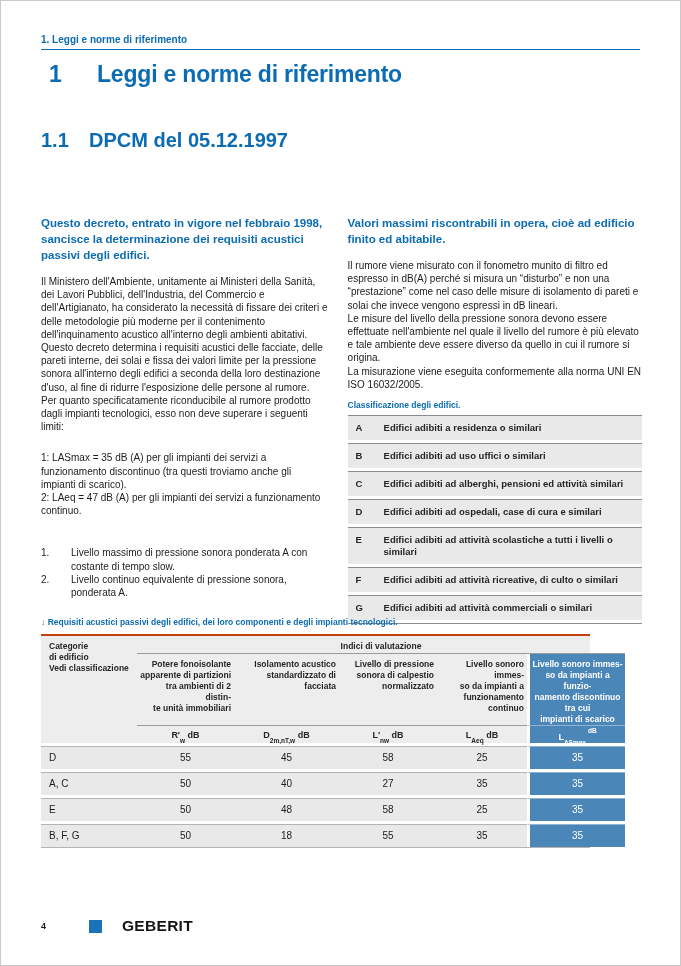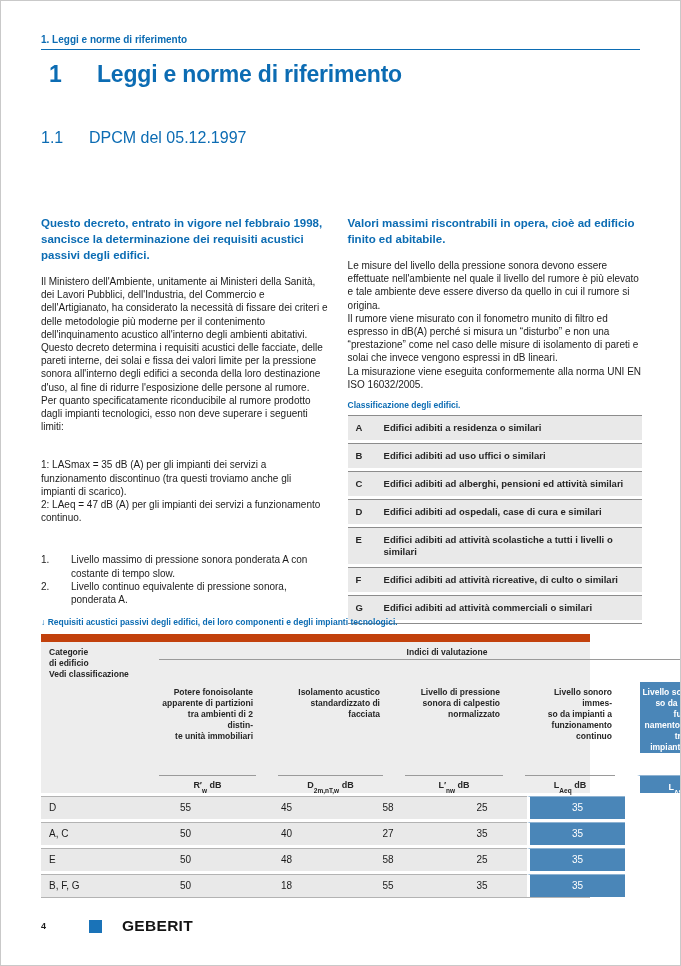--- a/index.html
+++ b/index.html
@@ -19,30 +19,30 @@
   }
   
   .running-header{
     position:absolute;top:33px;left:40px;right:40px;
     border-bottom:1.5px solid var(--brand-blue);padding-bottom:4px;
     color:var(--brand-blue);font-size:10px;font-weight:bold;
   }
   
   .h1{position:absolute;top:60px;left:48px;color:var(--brand-blue);font-weight:bold;font-size:23px;letter-spacing:-0.2px;}
   .h1 .num{display:inline-block;width:48px;}
-  .h2{position:absolute;top:128px;left:40px;color:var(--brand-blue);font-weight:normal;font-size:16px;}
+  .h2{position:absolute;top:128px;left:40px;color:var(--brand-blue);font-weight:bold;font-size:20px;}
   .h2 .num{display:inline-block;width:48px;}
   
   .columns{position:absolute;top:214px;left:40px;width:601px;display:flex;gap:20px;}
   .col-left{width:292px;}
   .col-right{width:300px;}
   .col-head{color:var(--brand-blue);font-weight:bold;font-size:11.5px;line-height:16px;}
   .body-text{font-size:10px;line-height:13.2px;color:#1c1c1c;}
   .col-left .para1{margin-top:12px;}
-  .limits{margin-top:25px;}
+  .limits{margin-top:18px;}
   .notes{margin-top:29px;}
   .note-row{display:flex;font-size:10px;line-height:13.2px;}
   .note-row .n{width:30px;flex:none;}
   .note-row .t{flex:1;}
   .col-right .para{margin-top:12px;}
   .col-right .para + .para{margin-top:0;}
   .table-caption{color:var(--brand-blue);font-weight:bold;font-size:8.5px;}
   .col-right .table-caption{margin-top:9px;}
   
   .cls-table{margin-top:5px;border-bottom:1px solid #8c8c8c;}
@@ -51,21 +51,21 @@
     margin-bottom:3px;padding:6px 8px 6px 8px;
     font-size:9.5px;font-weight:bold;color:#262626;line-height:12px;
   }
   .cls-row .code{width:28px;flex:none;}
   .cls-row .desc{flex:1;}
   
   .bottom{position:absolute;top:616px;left:40px;width:549px;}
   .req-table{margin-top:7px;border-bottom:1px solid #b3b3b3;}
   .req-grid{display:grid;grid-template-columns:96px 97px 105px 98px 90px 98px;}
   .req-header{
-    background:var(--head-gray);border-top:8px solid #c2410c;gap:22px;
+    background:var(--head-gray);border-top:2px solid #c2410c;
   }
   .cell{font-size:8.5px;font-weight:bold;line-height:11px;color:#262626;}
   .cat-cell{grid-column:1;grid-row:1 / span 3;padding:5px 4px 0 8px;white-space:pre-line;}
   .group-cell{
     grid-column:2 / span 5;grid-row:1;text-align:center;
     padding-top:5px;height:18px;border-bottom:1px solid var(--line-gray);
   }
   .sub-cell{grid-row:2;text-align:right;padding:5px 3px 0 3px;height:55px;white-space:pre-line;}
   .sub-c2{grid-column:2;} .sub-c3{grid-column:3;} .sub-c4{grid-column:4;} .sub-c5{grid-column:5;}
   .blue-desc{
@@ -131,22 +131,22 @@
         </div>
         <div class="note-row">
           <span class="n">2.</span>
           <span class="t">Livello continuo equivalente di pressione sonora, ponderata A.</span>
         </div>
       </div>
     </div>
 
     <div class="col-right">
       <div class="col-head">Valori massimi riscontrabili in opera, cioè ad edificio finito ed abitabile.</div>
+      <div class="body-text para">Il rumore viene misurato con il fonometro munito di filtro ed espresso in dB(A) perché si misura un “disturbo” e non una “prestazione” come nel caso delle misure di isolamento di pareti e solai che invece vengono espressi in dB lineari.</div>
       <div class="body-text para">Le misure del livello della pressione sonora devono essere effettuate nell'ambiente nel quale il livello del rumore è più elevato e tale ambiente deve essere diverso da quello in cui il rumore si origina.</div>
-      <div class="body-text para">Il rumore viene misurato con il fonometro munito di filtro ed espresso in dB(A) perché si misura un “disturbo” e non una “prestazione” come nel caso delle misure di isolamento di pareti e solai che invece vengono espressi in dB lineari.</div>
       <div class="body-text para">La misurazione viene eseguita conformemente alla norma UNI EN ISO 16032/2005.</div>
 
       <div class="table-caption">Classificazione degli edifici.</div>
 
       <div class="cls-table">
         <div class="cls-row">
           <span class="code">A</span>
           <span class="desc">Edifici adibiti a residenza o similari</span>
         </div>
         <div class="cls-row">

